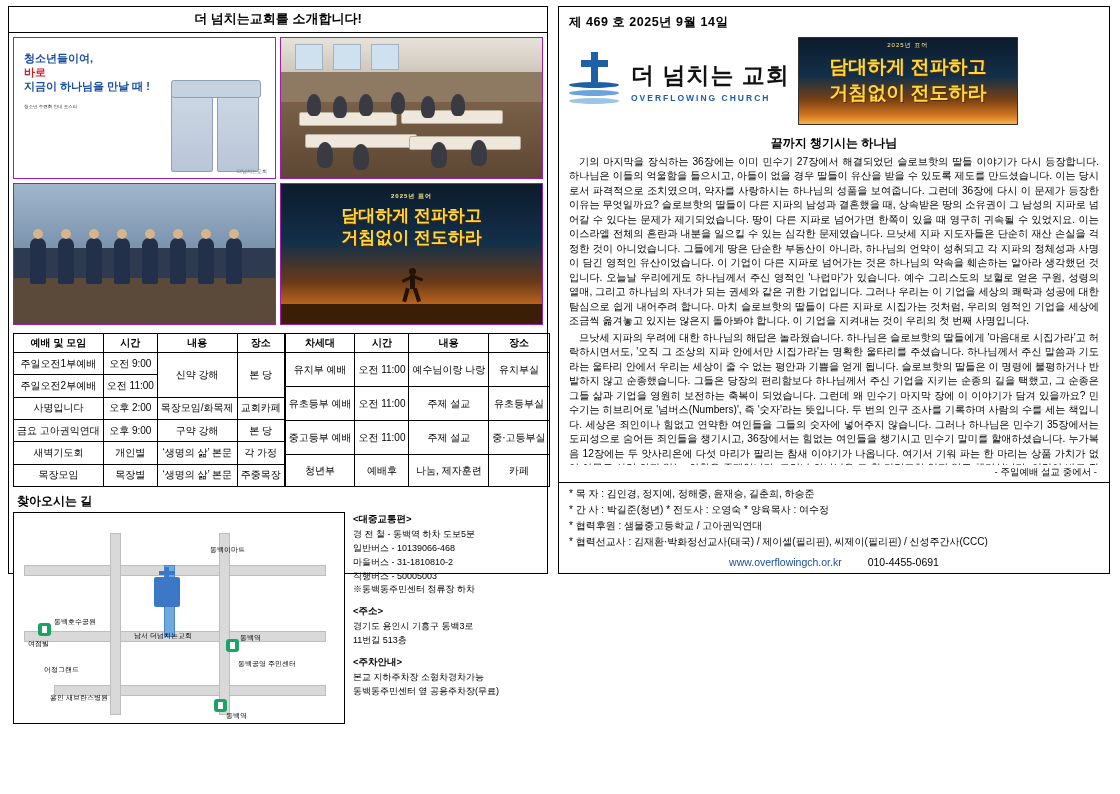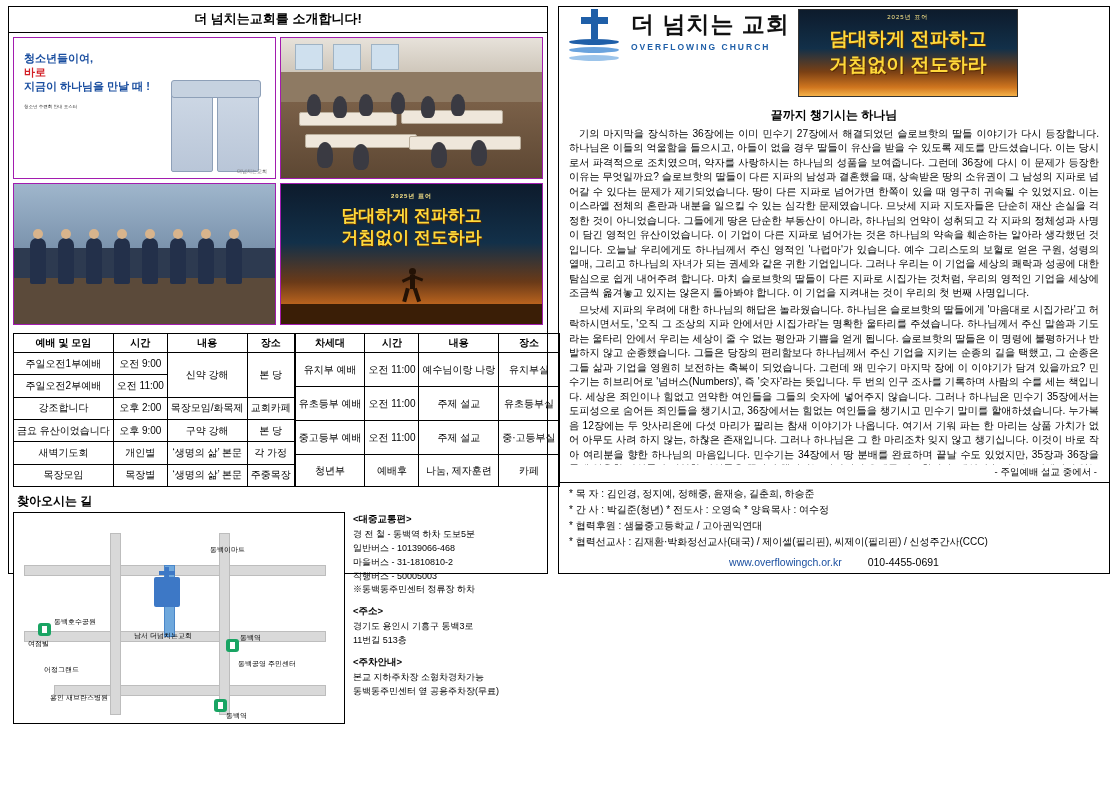--- a/index.html
+++ b/index.html
@@ -84,21 +84,21 @@
   .maplbl{position:absolute;font-size:7px;white-space:nowrap;}
   .pin{position:absolute;width:13px;height:13px;background:#19a463;border-radius:3px;}
   .pin:after{content:"";position:absolute;left:4px;top:3px;width:5px;height:7px;background:#fff;}
   .church{position:absolute;width:26px;height:30px;background:#3d78c6;border-radius:2px;}
   .church:before{content:"";position:absolute;left:11px;top:-10px;width:4px;height:12px;background:#3d78c6;}
   .church:after{content:"";position:absolute;left:5px;top:-6px;width:16px;height:4px;background:#3d78c6;}
   .info{width:190px;font-size:9px;line-height:1.55;}
   .info h4{margin:0 0 1px 0;font-size:9.5px;}
   .info .blk{margin-bottom:7px;}
   .issue{font-size:12.5px;padding:7px 0 4px 10px;font-weight:bold;letter-spacing:.5px;}
-  .brandrow{display:flex;align-items:flex-start;padding:2px 6px 6px 6px;gap:8px;}
+  .brandrow{display:flex;align-items:center;padding:2px 6px 6px 6px;gap:8px;}
   .logo-mark{width:58px;height:58px;position:relative;flex:none;}
   .logo-mark .cross-v{position:absolute;left:26px;top:0;width:7px;height:30px;background:#1f5fa8;}
   .logo-mark .cross-h{position:absolute;left:16px;top:8px;width:27px;height:7px;background:#1f5fa8;}
   .logo-mark .wave{position:absolute;left:4px;width:50px;height:6px;background:#1f5fa8;border-radius:50%;}
   .logo-mark .w1{top:30px;}
   .logo-mark .w2{top:38px;background:#6aa3dd;}
   .logo-mark .w3{top:46px;background:#9cc4ea;}
   .brand-kr{font-size:23px;font-weight:bold;letter-spacing:1px;color:#111;}
   .brand-en{font-size:8.5px;letter-spacing:2px;color:#1f5fa8;font-weight:bold;margin-top:2px;}
   .mini-poster{width:218px;height:86px;position:relative;overflow:hidden;border:1px solid #333;
@@ -227,27 +227,27 @@
             <td>주일오전1부예배</td>
             <td>오전 9:00</td>
             <td rowspan="2">신약 강해</td>
             <td rowspan="2">본 당</td>
           </tr>
           <tr>
             <td>주일오전2부예배</td>
             <td>오전 11:00</td>
           </tr>
           <tr>
-            <td>강조합니다</td>
+            <td>사명입니다</td>
             <td>오후 2:00</td>
             <td>목장모임/화목제</td>
             <td>교회카페</td>
           </tr>
           <tr>
-            <td>금요 유산이었습니다</td>
+            <td>금요 고아권익연대</td>
             <td>오후 9:00</td>
             <td>구약 강해</td>
             <td>본 당</td>
           </tr>
           <tr>
             <td>새벽기도회</td>
             <td>개인별</td>
             <td>‘생명의 삶’ 본문</td>
             <td>각 가정</td>
           </tr>
@@ -342,20 +342,21 @@
           <div>본교 지하주차장 소형차경차가능</div>
           <div>동백동주민센터 옆 공용주차장(무료)</div>
         </div>
       </div>
     </div>
   </div>
 
   <div class="col right">
 
     <div>
+      <div class="issue">제 469 호   2025년 9월 14일</div>
       <div class="brandrow">
         <div class="logo-mark">
           <div class="cross-v"></div>
             <div class="cross-h"></div>
           <div class="wave w1"></div>
             <div class="wave w2"></div>
             <div class="wave w3"></div>
         </div>
         <div>
           <div class="brand-kr">더 넘치는 교회</div>

